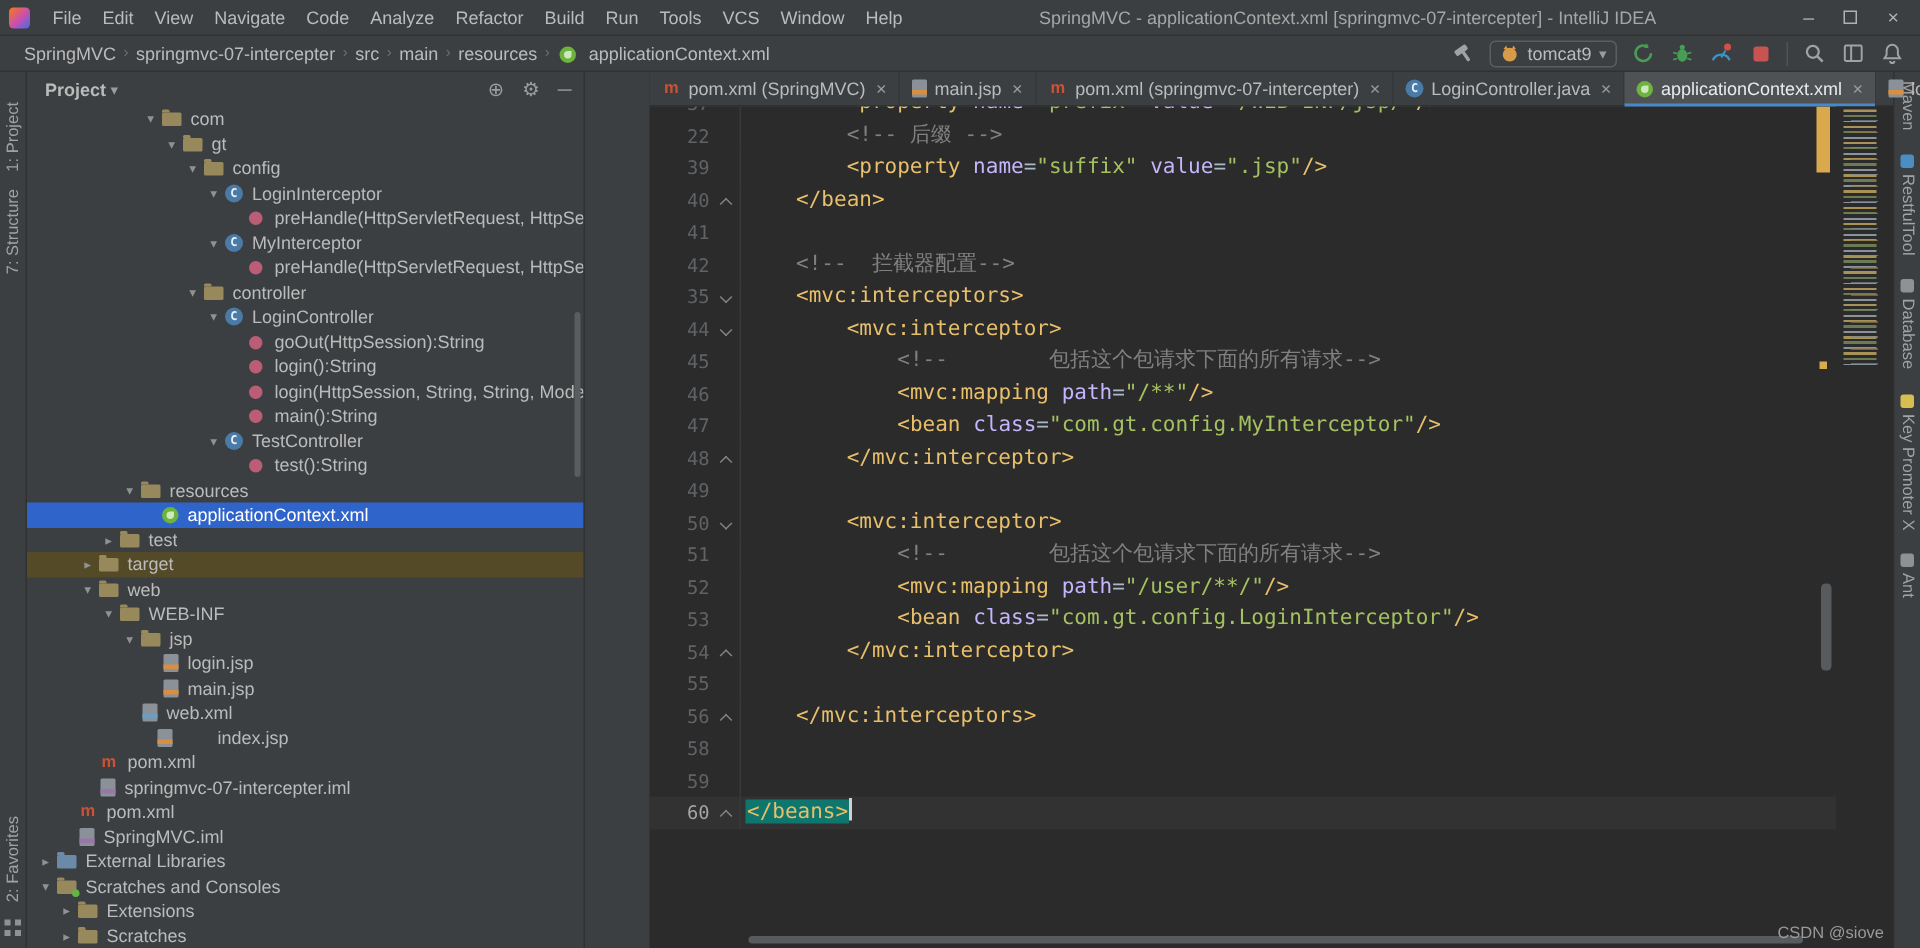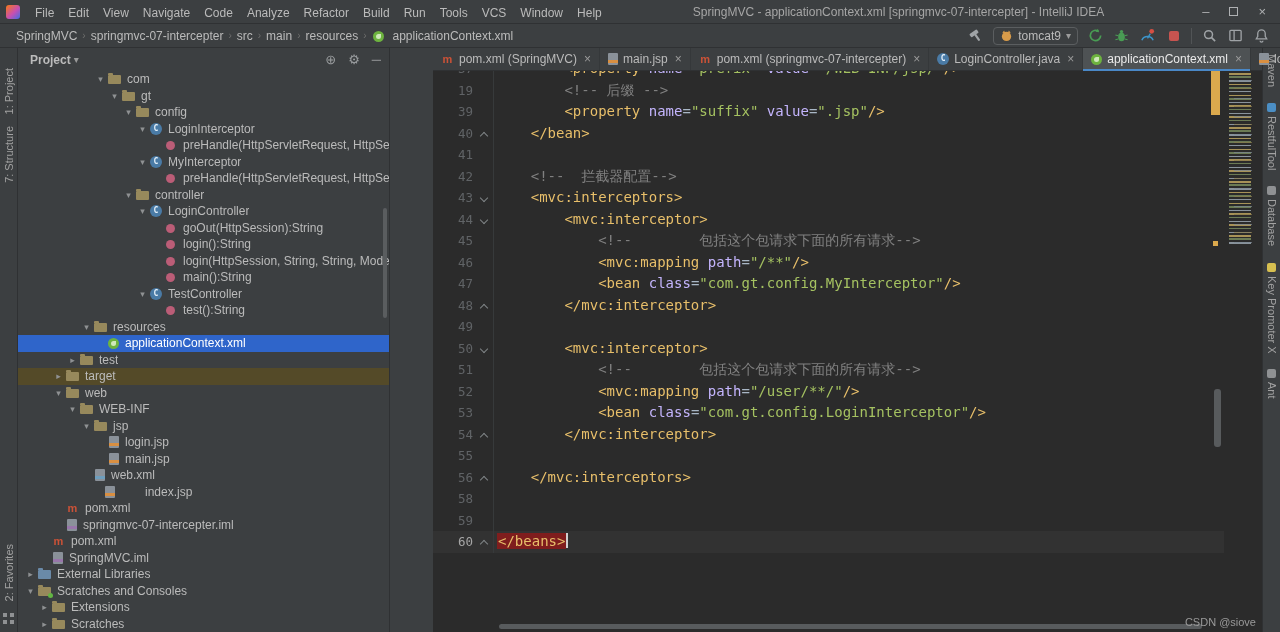--- a/index.html
+++ b/index.html
@@ -115,21 +115,21 @@
   .ln { width:44px; text-align:right; padding-right:4px; color:#606366; font-size:12.5px; }
   .caret-line .ln { color:#a5a5a5; }
   .fold { width:16px; height:100%; position:relative; }
   .fold.open::after { content:''; position:absolute; left:4px; top:8px; width:5px; height:5px;
     border-right:1.5px solid #7f8486; border-bottom:1.5px solid #7f8486; transform:rotate(45deg); }
   .fold.end::after { content:''; position:absolute; left:4px; top:10px; width:5px; height:5px;
     border-right:1.5px solid #7f8486; border-bottom:1.5px solid #7f8486; transform:rotate(-135deg); }
   .codetext { white-space:pre; padding-left:3px; }
   .tk-p { color:#a9b7c6; } .tk-t { color:#e8bf6a; } .tk-a { color:#c4b5fd; }
   .tk-s { color:#a5c261; } .tk-c { color:#808080; }
-  .tk-hl { color:#e8bf6a; background:#7f1d1d; padding:0 1px; }
+  .tk-hl { color:#e8bf6a; background:#0f766e; padding:0 1px; }
   .caret { display:inline-block; width:2px; height:15px; background:#d0d0d0; vertical-align:-2px; }
 
   .stripe-orange { position:absolute; right:4px; top:0; width:9px; height:44px; background:#dba94d; }
   .stripe-dot { position:absolute; right:6px; top:170px; width:5px; height:5px; background:#dba94d; }
   .vthumb { position:absolute; right:3px; top:318px; width:7px; height:58px;
     background:#585b5d; border-radius:3px; }
   .hscroll { position:absolute; left:66px; right:22px; bottom:3px; height:5px;
     background:#585b5d; border-radius:3px; }
 
   .minimap { width:38px; flex:0 0 auto; position:relative; background:#2b2b2b; }
@@ -498,21 +498,21 @@
           <div class="code-scroll" id="code">
               <div class="cline">
                 <span class="gutter">
                   <span class="ln">37</span>
                   <span class="fold"></span>
                 </span>
                 <span class="codetext"><span class="tk-p">        </span><span class="tk-t">&lt;property</span><span class="tk-p"> </span><span class="tk-a">name</span><span class="tk-p">=</span><span class="tk-s">"prefix"</span><span class="tk-p"> </span><span class="tk-a">value</span><span class="tk-p">=</span><span class="tk-s">"/WEB-INF/jsp/"</span><span class="tk-t">/&gt;</span></span>
               </div>
               <div class="cline">
                 <span class="gutter">
-                  <span class="ln">19</span>
+                  <span class="ln">22</span>
                   <span class="fold"></span>
                 </span>
                 <span class="codetext"><span class="tk-p">        </span><span class="tk-c">&lt;!-- 后缀 --&gt;</span></span>
               </div>
               <div class="cline">
                 <span class="gutter">
                   <span class="ln">39</span>
                   <span class="fold"></span>
                 </span>
                 <span class="codetext"><span class="tk-p">        </span><span class="tk-t">&lt;property</span><span class="tk-p"> </span><span class="tk-a">name</span><span class="tk-p">=</span><span class="tk-s">"suffix"</span><span class="tk-p"> </span><span class="tk-a">value</span><span class="tk-p">=</span><span class="tk-s">".jsp"</span><span class="tk-t">/&gt;</span></span>
@@ -533,21 +533,21 @@
               </div>
               <div class="cline">
                 <span class="gutter">
                   <span class="ln">42</span>
                   <span class="fold"></span>
                 </span>
                 <span class="codetext"><span class="tk-p">    </span><span class="tk-c">&lt;!--  拦截器配置--&gt;</span></span>
               </div>
               <div class="cline">
                 <span class="gutter">
-                  <span class="ln">43</span>
+                  <span class="ln">35</span>
                   <span class="fold open"></span>
                 </span>
                 <span class="codetext"><span class="tk-p">    </span><span class="tk-t">&lt;mvc:interceptors&gt;</span></span>
               </div>
               <div class="cline">
                 <span class="gutter">
                   <span class="ln">44</span>
                   <span class="fold open"></span>
                 </span>
                 <span class="codetext"><span class="tk-p">        </span><span class="tk-t">&lt;mvc:interceptor&gt;</span></span>

